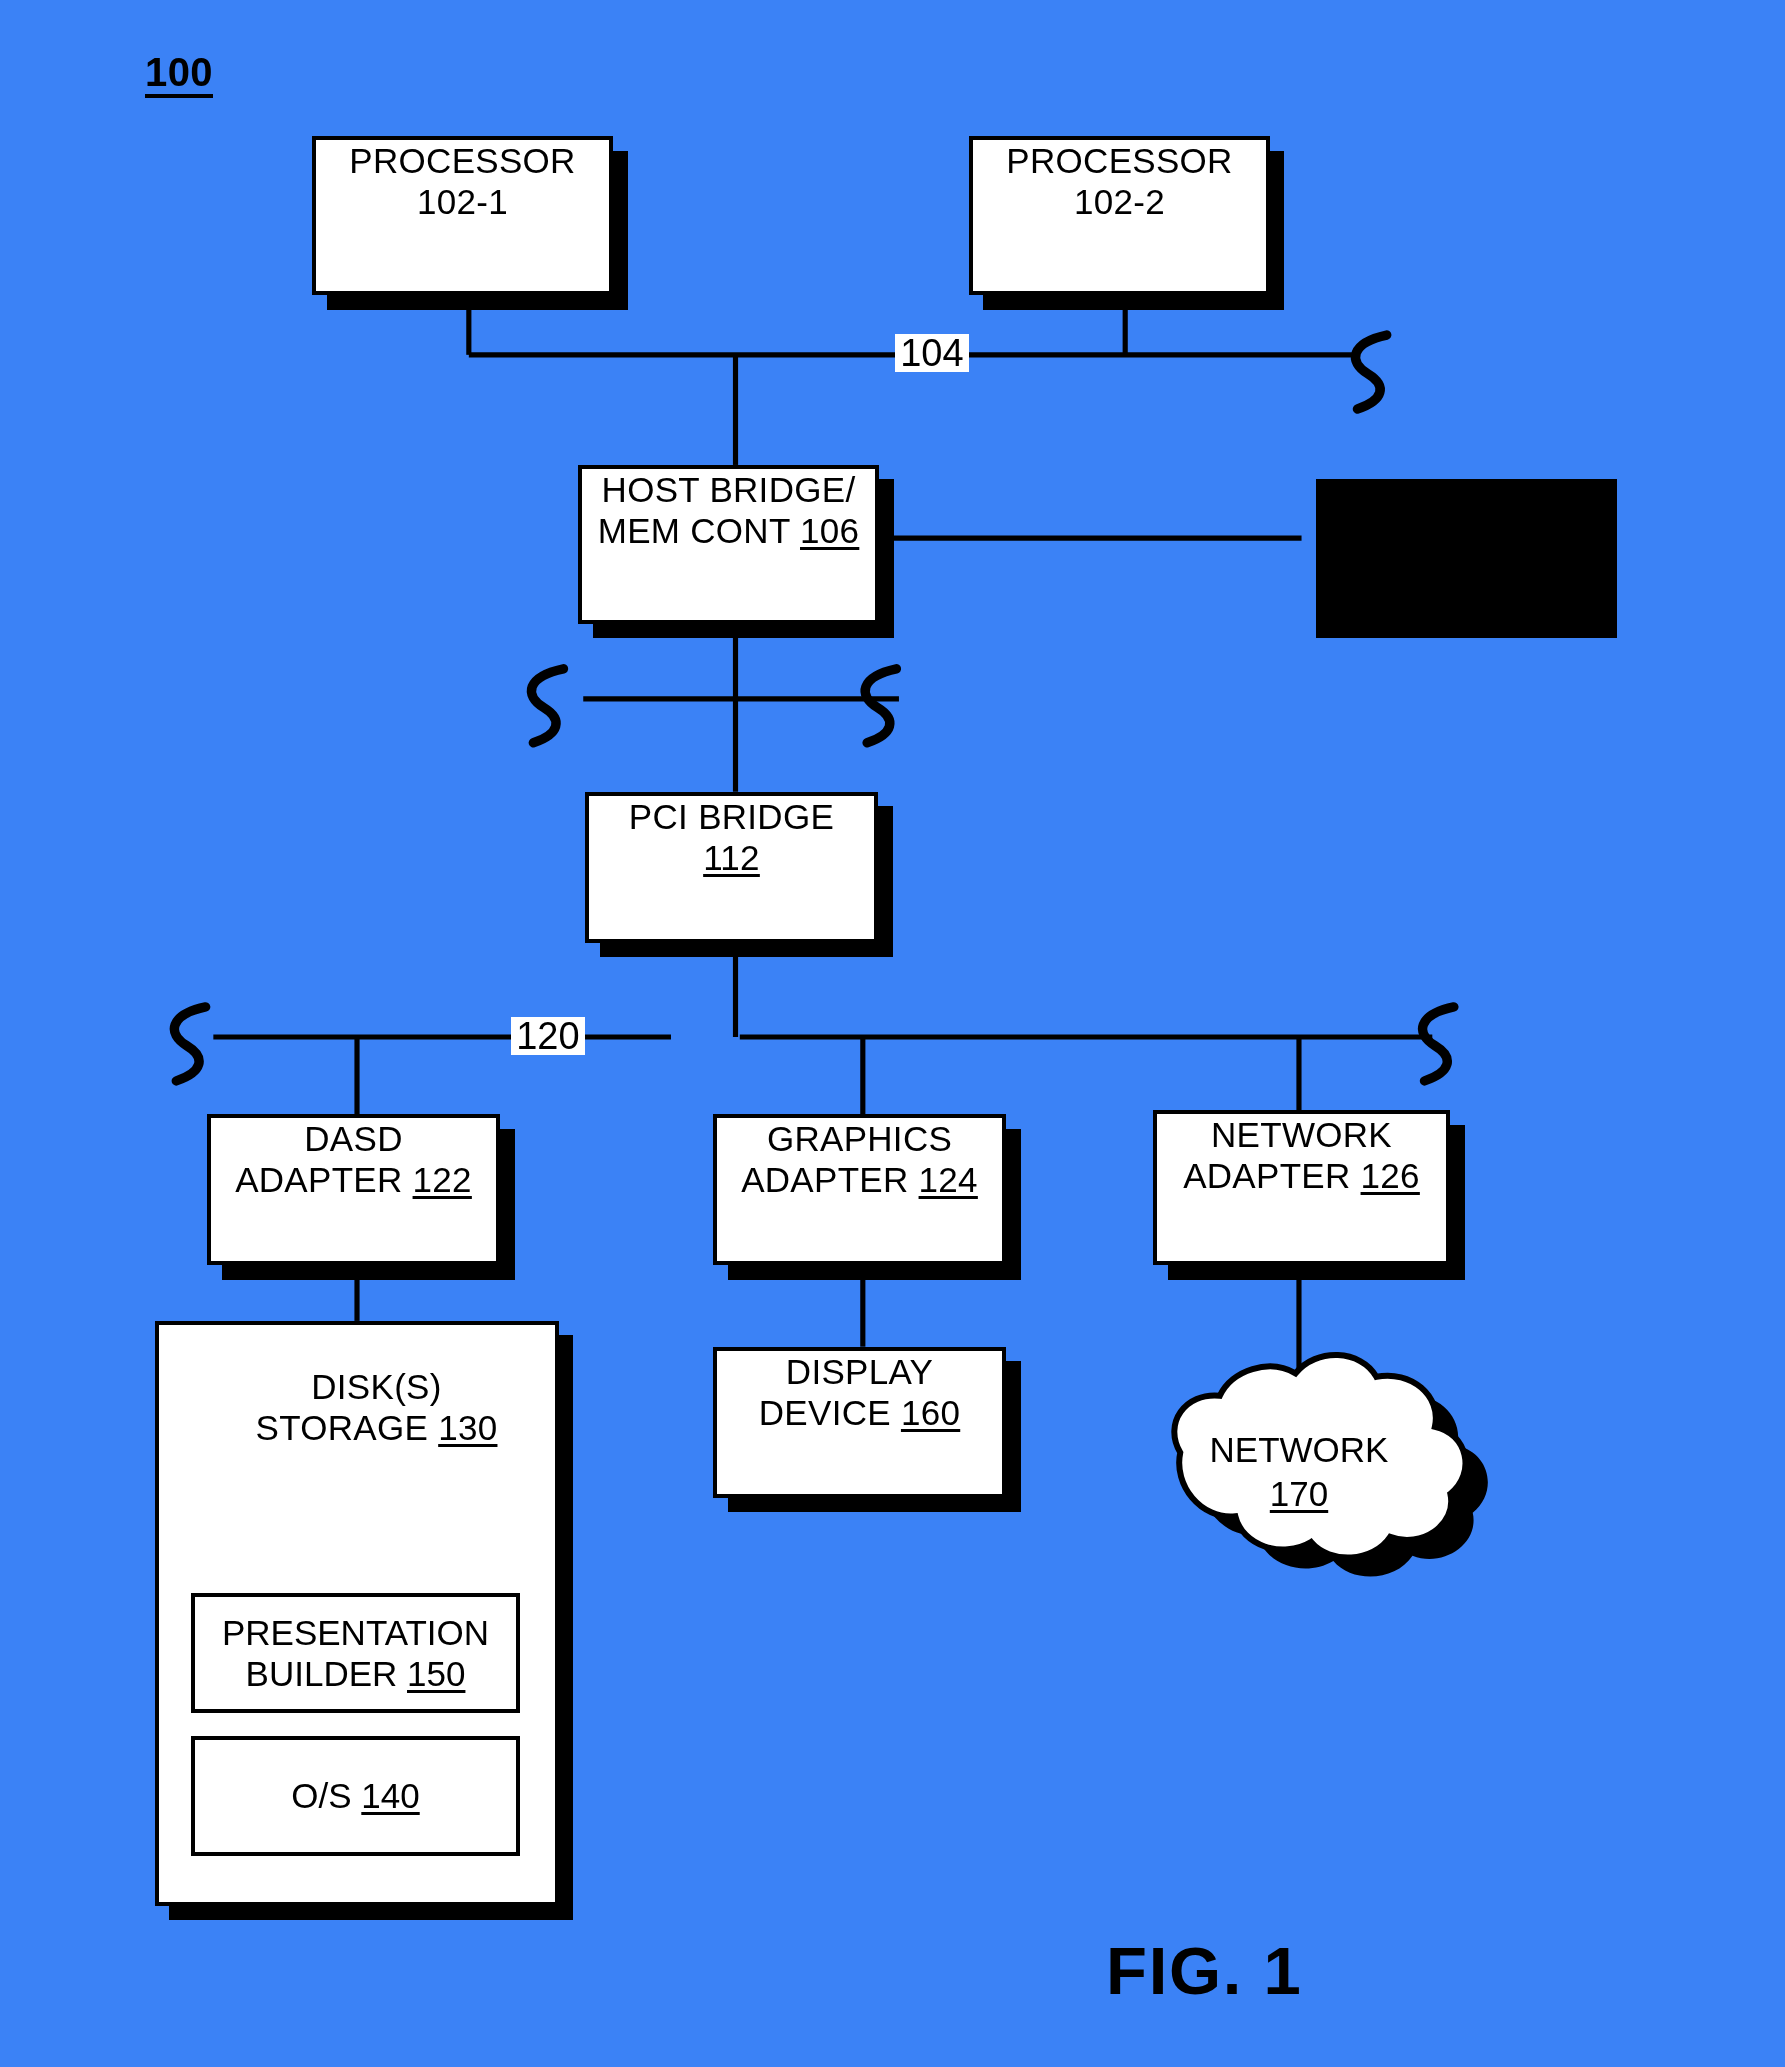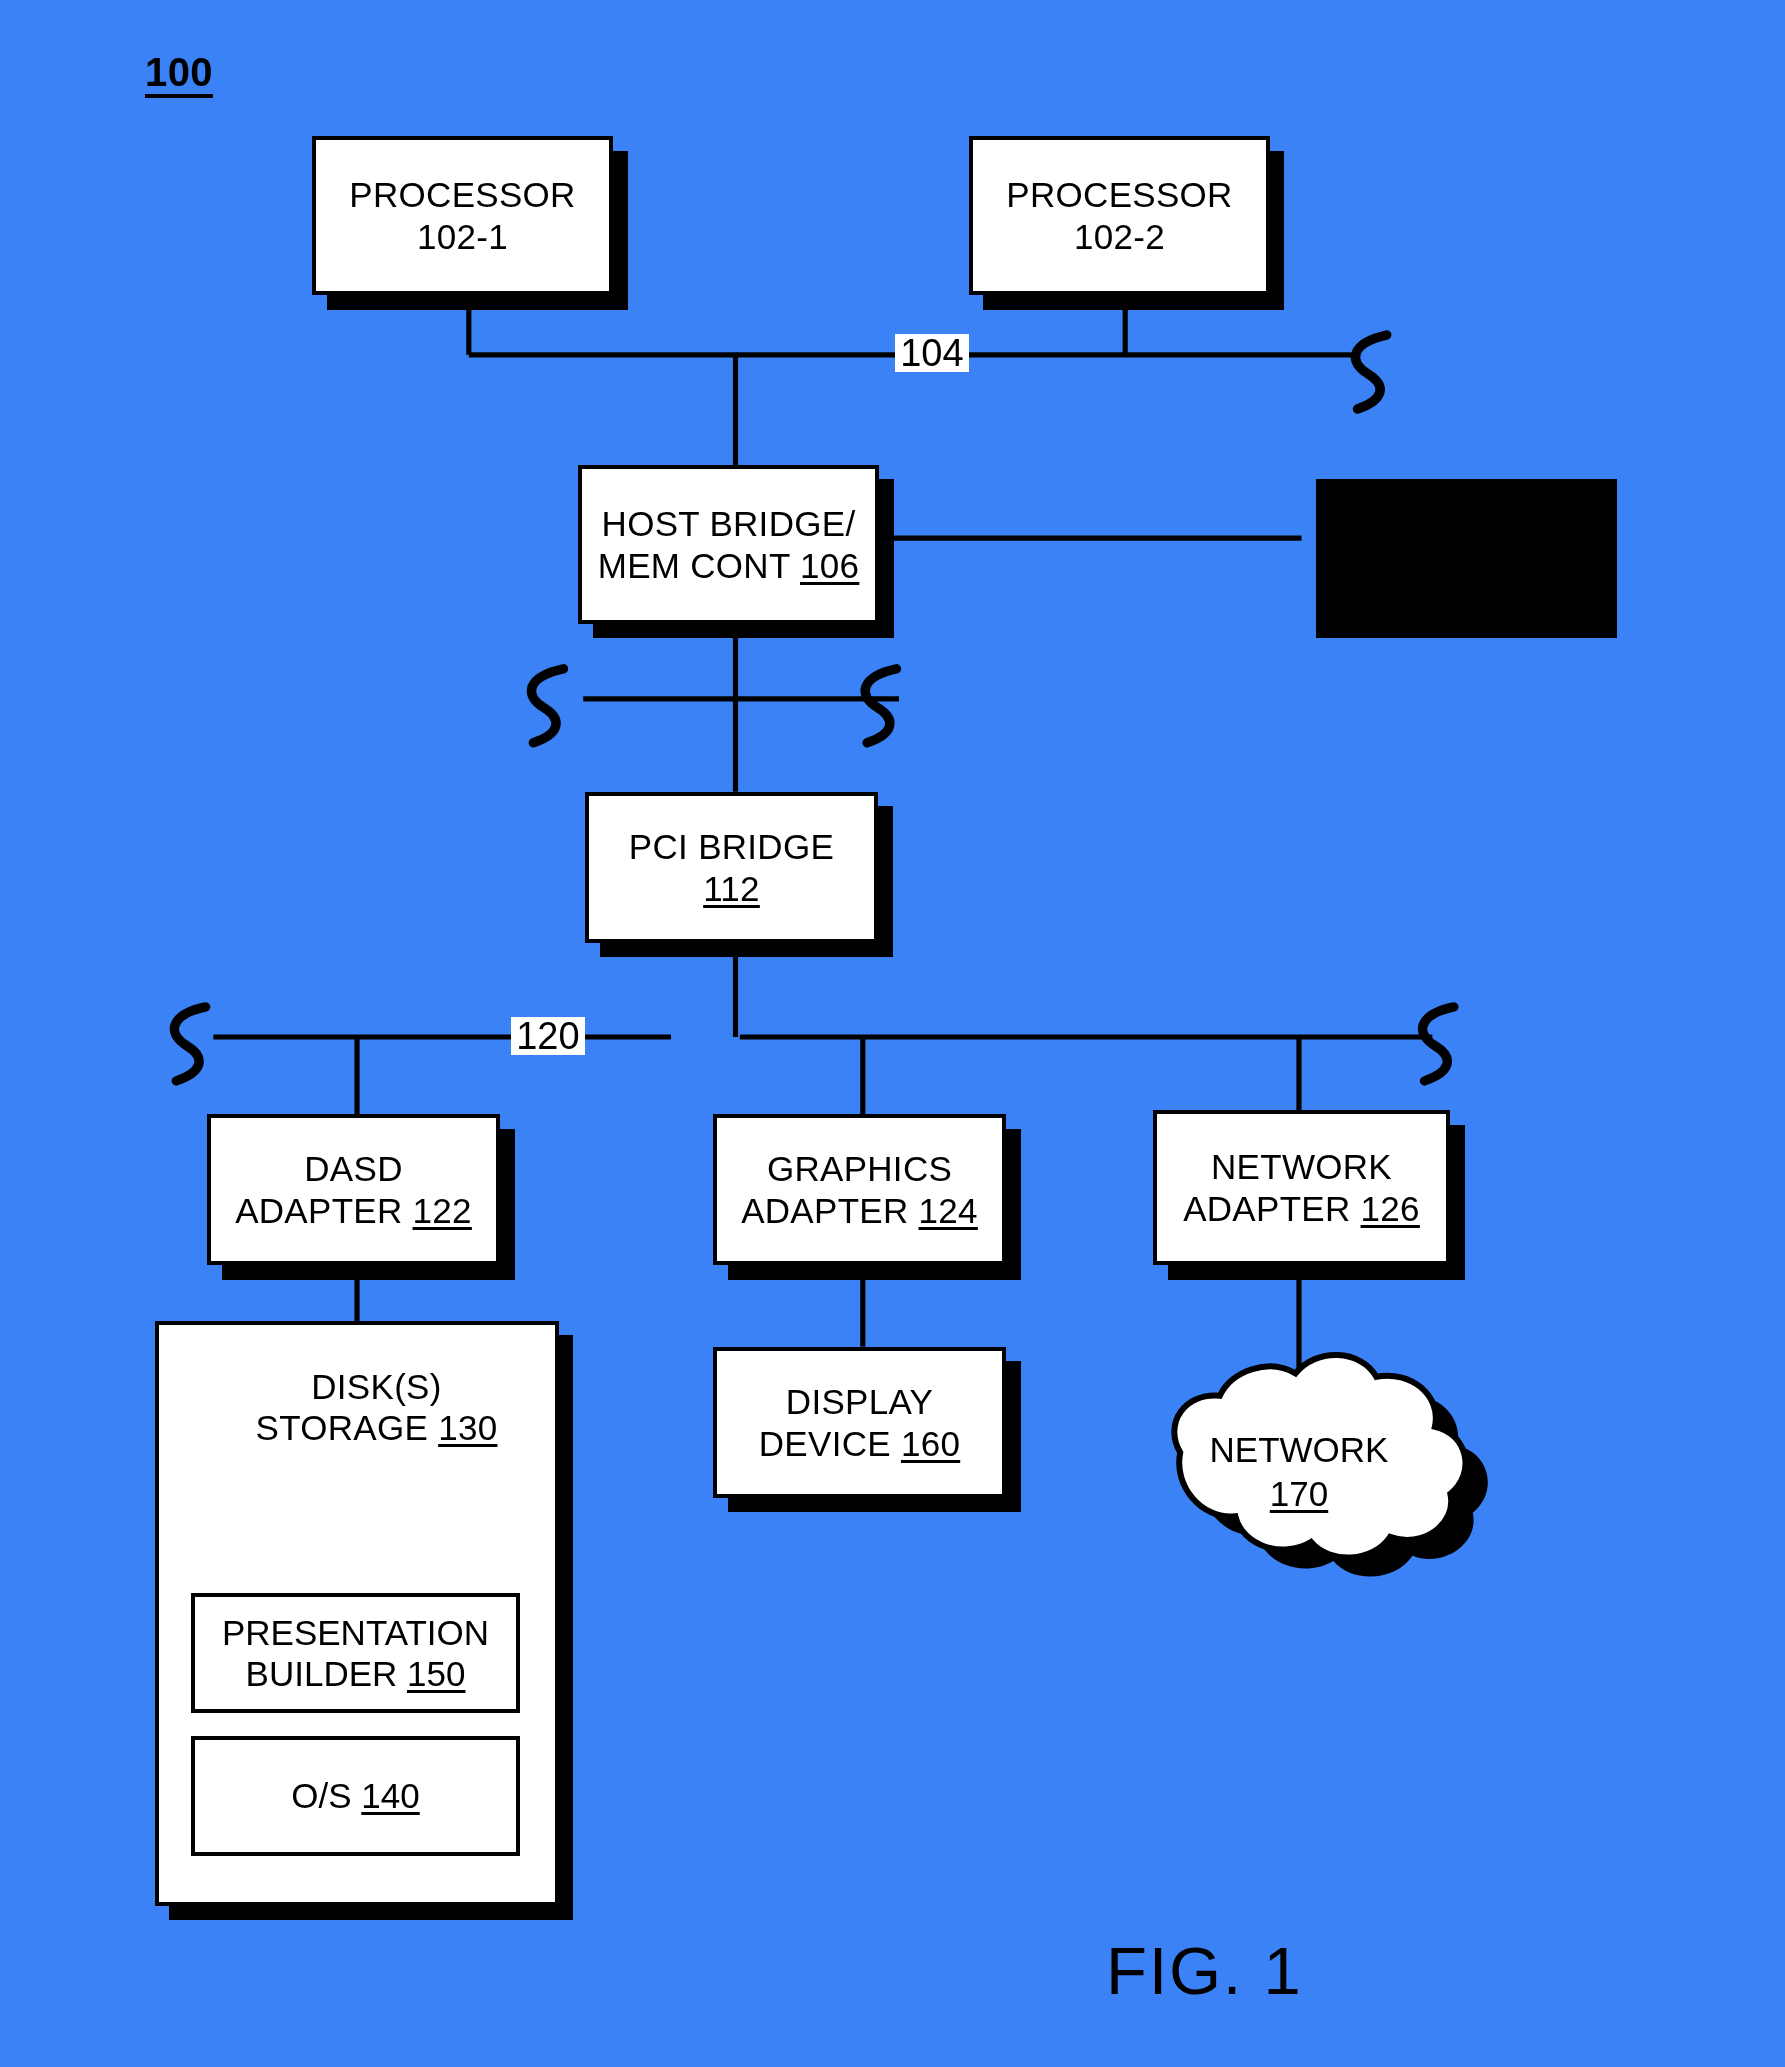--- a/index.html
+++ b/index.html
@@ -32,35 +32,34 @@
     font-size: 40px;
     font-weight: 700;
     letter-spacing: 0.4px;
     border-bottom: 4.3px solid #000;
     padding-bottom: 1.7px;
     line-height: 1.0;
   }
   .fig-caption {
     position: absolute;
     font-size: 67px;
-    font-weight: 400;
+    font-weight: 700;
     letter-spacing: 1.7px;
     white-space: nowrap;
   }
 
   
   .node {
     position: absolute;
     box-sizing: border-box;
     background: #ffffff;
     border: 4.3px solid #000000;
     display: flex;
     flex-direction: column;
     align-items: center;
-    justify-content: center;
     text-align: center;
     font-size: 35px;
     line-height: 1.18;
     letter-spacing: 0.3px;
     z-index: 3;
   }
   .node .ln { white-space: nowrap; display: block; }
   .node .u { text-decoration: underline; text-underline-offset: 4.3px; text-decoration-thickness: 3.4px; }
 
   

